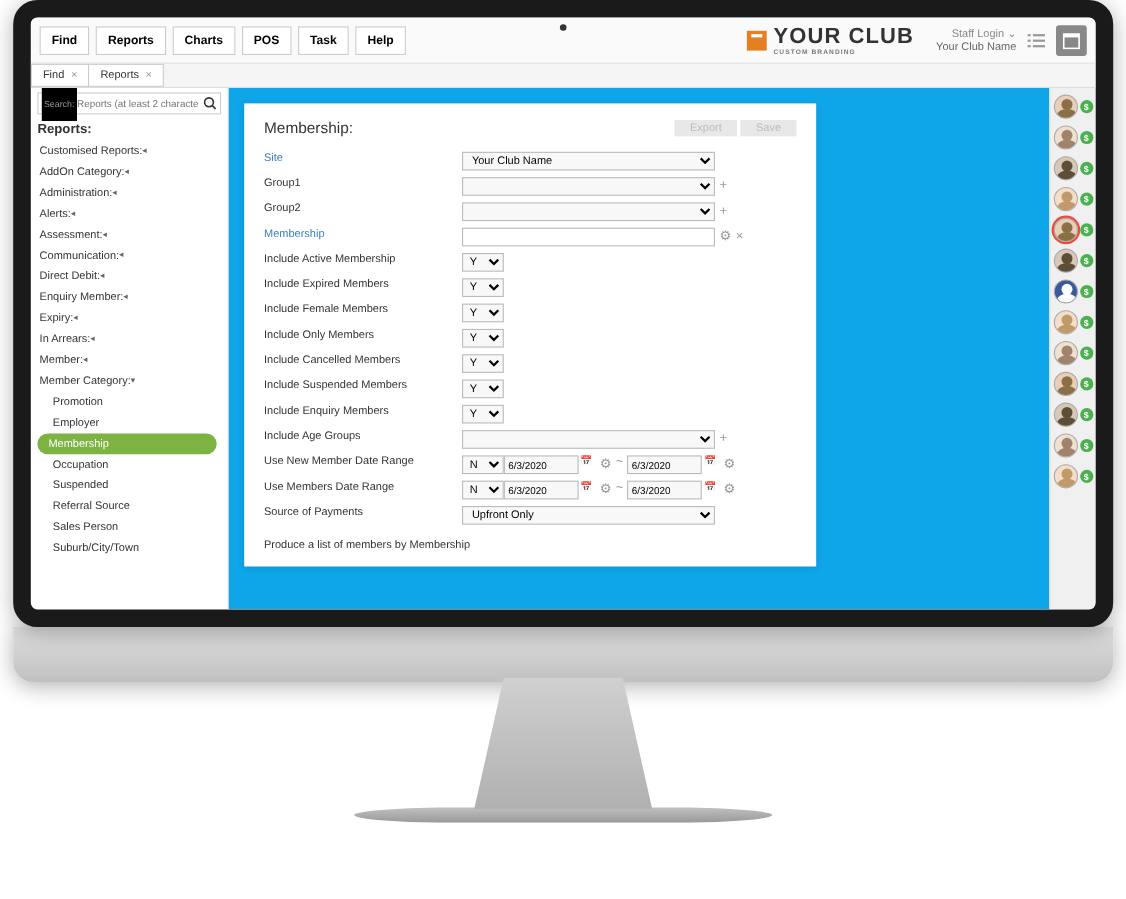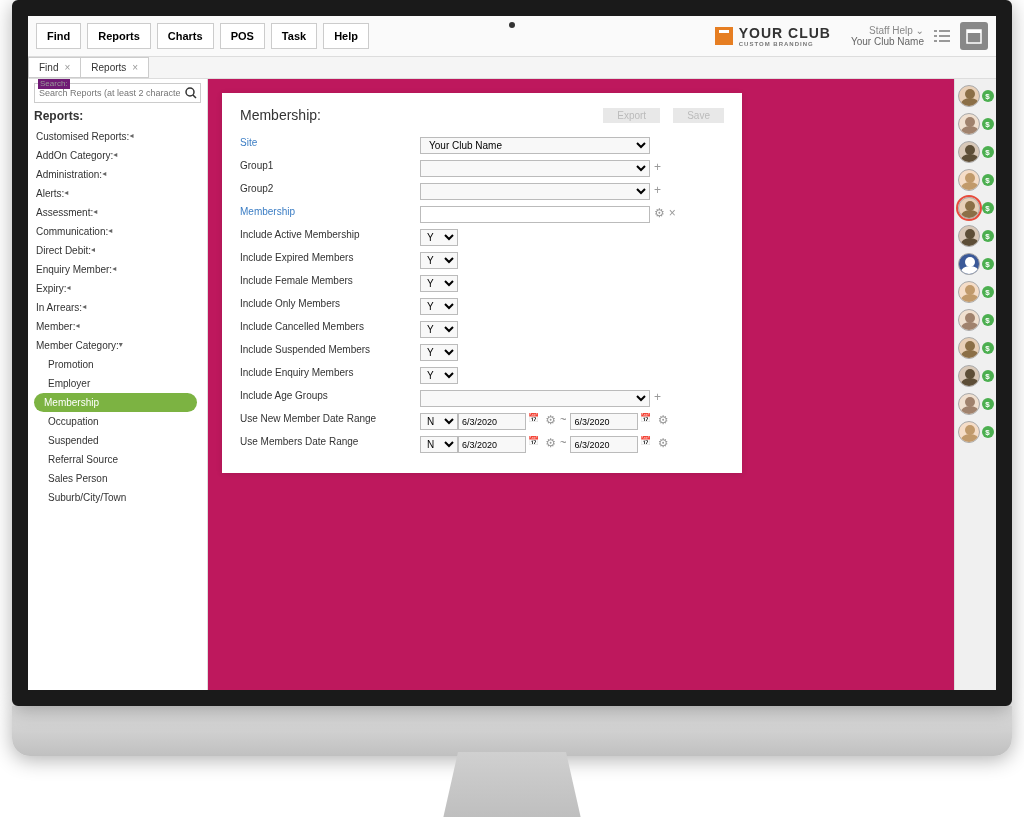--- a/index.html
+++ b/index.html
@@ -1,53 +1,53 @@
 <!DOCTYPE html>
 <html><head>
 <meta charset="utf-8">
 <style>
 *{box-sizing:border-box;margin:0;padding:0;font-family:Arial,sans-serif}
 body{background:#fff;display:flex;justify-content:center;padding:0}
 .monitor-frame{width:1024px;position:relative}
-.screen{width:1000px;margin:0 auto;border:16px solid #1a1a1a;border-radius:6px;background:#fff;position:relative;height:706px;overflow:hidden;box-shadow:0 4px 20px rgba(0,0,0,0.3)}
+.screen{width:1000px;margin:0 auto;border:16px solid #1a1a1a;border-radius:22px;background:#fff;position:relative;height:570px;overflow:hidden;box-shadow:0 4px 20px rgba(0,0,0,0.3)}
 .camera{position:absolute;top:6px;left:50%;transform:translateX(-50%);width:6px;height:6px;background:#333;border-radius:50%}
 .bezel-bottom{width:1000px;margin:0 auto;height:50px;background:linear-gradient(#e0e0e0,#c0c0c0);border-radius:0 0 18px 18px;box-shadow:0 4px 20px rgba(0,0,0,0.3)}
 .stand{width:180px;height:120px;margin:-4px auto 0;background:linear-gradient(#d0d0d0,#b0b0b0);clip-path:polygon(20% 0,80% 0,95% 100%,5% 100%)}
 .base{width:380px;height:14px;margin:-2px auto 0;background:linear-gradient(#c0c0c0,#999);border-radius:50%/100%}
 .app{display:flex;flex-direction:column;height:100%;font-size:11px;color:#333}
 .topbar{display:flex;align-items:center;padding:6px 8px;border-bottom:1px solid #ddd;background:#fafafa}
 .tb-btn{border:1px solid #ccc;background:#fff;padding:6px 10px;margin-right:6px;font-size:11px;font-weight:bold;cursor:pointer}
 .brand{margin-left:auto;display:flex;align-items:center;gap:6px;font-weight:bold}
 .brand-logo{width:18px;height:18px;background:#e67e22;position:relative}
 .brand-logo::before{content:"";position:absolute;top:3px;left:4px;right:4px;height:3px;background:#fff}
-.brand-txt{font-size:14px;letter-spacing:1px}
+.brand-txt{font-size:20px;letter-spacing:1px}
 .brand-sub{font-size:6px;letter-spacing:1px;color:#777;display:block}
 .staff{margin-left:20px;text-align:right;font-size:10px;color:#666}
 .staff-login{color:#888}
 .icon-btn{width:28px;height:28px;display:flex;align-items:center;justify-content:center;margin-left:4px;color:#999;cursor:pointer}
 .icon-btn.active{background:#888;color:#fff;border-radius:3px}
 .tabs-row{display:flex;align-items:stretch;border-bottom:1px solid #ddd;background:#f5f5f5;height:22px}
 .tab{padding:3px 10px;border:1px solid #ccc;background:#fff;font-size:10px;display:flex;align-items:center;gap:6px;margin-right:-1px}
 .tab .x{color:#999;cursor:pointer}
 .content{flex:1;display:flex;overflow:hidden}
 .sidebar{width:180px;border-right:1px solid #ddd;overflow-y:auto;padding:4px 6px}
 .search-wrap{position:relative;margin-bottom:6px}
-.search-lbl{font-size:8px;color:#999;position:absolute;top:-5px;left:4px;background:#701a75;padding:1px 2px}
+.search-lbl{font-size:8px;color:#999;position:absolute;top:-5px;left:4px;background:#000000;padding:11px 2px}
 .search-in{width:100%;padding:4px 20px 4px 4px;border:1px solid #ccc;font-size:9px}
 .search-icn{position:absolute;right:4px;top:4px;color:#333}
 .reports-hdr{font-weight:bold;font-size:12px;margin:6px 0 4px}
 .cat{display:flex;justify-content:flex-start;padding:4px 2px;cursor:pointer;font-size:10px}
 .cat .ar{font-size:8px;color:#666}
 .sub{padding:4px 2px 4px 14px;font-size:10px;cursor:pointer}
 .sub.active{background:#7cb342;color:#fff;border-radius:10px;padding-left:10px;margin-right:4px}
-.main{flex:1;padding:14px;overflow:auto;background:#be185d}
+.main{flex:1;padding:14px;overflow:auto;background:#0ea5e9}
 .panel{background:#fff;box-shadow:0 1px 6px rgba(0,0,0,0.12);padding:14px 18px;max-width:520px}
 .panel-hdr{display:flex;justify-content:space-between;align-items:center;margin-bottom:14px}
 .panel-title{font-size:14px}
-.act-btn{background:#e8e8e8;border:none;color:#bbb;padding:2px 14px;margin-left:10px;font-size:10px;cursor:pointer}
+.act-btn{background:#e8e8e8;border:none;color:#bbb;padding:2px 14px;margin-left:0;font-size:10px;cursor:pointer}
 .frow{display:flex;margin-bottom:5px;min-height:18px}
 .flabel{width:180px;font-size:10px}
 .flabel.link{color:#3b7dc4}
 .fsel{flex:1;max-width:230px;border:1px solid #bbb;background:#f8f8f8;font-size:10px;padding:1px 4px;height:17px}
 .fsel-sm{width:38px;border:1px solid #bbb;background:#f8f8f8;font-size:10px;padding:1px 2px;height:17px}
 .ftxt{flex:1;max-width:230px;border:1px solid #bbb;font-size:10px;padding:1px 4px;height:17px}
 .fdate{width:68px;border:1px solid #bbb;background:#f8f8f8;font-size:9px;padding:1px 3px;height:17px}
 .add-ic,.gear-ic,.close-ic{margin-left:4px;color:#999;font-size:12px;cursor:pointer}
 .tilde{margin:0 4px;color:#777}
 .desc{margin-top:12px;font-size:10px;color:#333}
@@ -80,21 +80,21 @@
         <button class="tb-btn">Task</button>
         <button class="tb-btn">Help</button>
         <div class="brand">
           <div class="brand-logo"></div>
           <div>
             <span class="brand-txt">YOUR CLUB</span>
             <span class="brand-sub">CUSTOM BRANDING</span>
           </div>
         </div>
         <div class="staff">
-          <div class="staff-login"><span>Staff Help</span> <span>⌄</span></div>
+          <div class="staff-login"><span>Staff Login</span> <span>⌄</span></div>
           <div>Your Club Name</div>
         </div>
         <div class="icon-btn">
           <svg width="16" height="16" viewBox="0 0 16 16">
               <rect x="0" y="2" width="3" height="2" fill="currentColor"></rect>
               <rect x="5" y="2" width="11" height="2" fill="currentColor"></rect>
               <rect x="0" y="7" width="3" height="2" fill="currentColor"></rect>
               <rect x="5" y="7" width="11" height="2" fill="currentColor"></rect>
               <rect x="0" y="12" width="3" height="2" fill="currentColor"></rect>
               <rect x="5" y="12" width="11" height="2" fill="currentColor"></rect>
@@ -272,21 +272,26 @@
                 <div class="flabel">Use Members Date Range</div>
                 <select class="fsel-sm"><option>N</option></select>
                 <input class="fdate" value="6/3/2020" style="">
                 <span style="font-size:9px;margin:0 2px">📅</span>
                 <span class="gear-ic">⚙</span>
                 <span class="tilde">~</span>
                 <input class="fdate" value="6/3/2020" style="">
                 <span style="font-size:9px;margin:0 2px">📅</span>
                 <span class="gear-ic">⚙</span>
               </div>
-
+            <div class="frow">
+                <div class="flabel">Source of Payments</div>
+                <select class="fsel"><option>Upfront Only</option></select>
+              </div>
+
+            <div class="desc">Produce a list of members by Membership</div>
           </div>
         </div>
 
         <div class="rightbar">
           <div class="person">
               <div class="avatar c1"></div>
               <div class="money">$</div>
             </div>
           <div class="person">
               <div class="avatar c2"></div>

